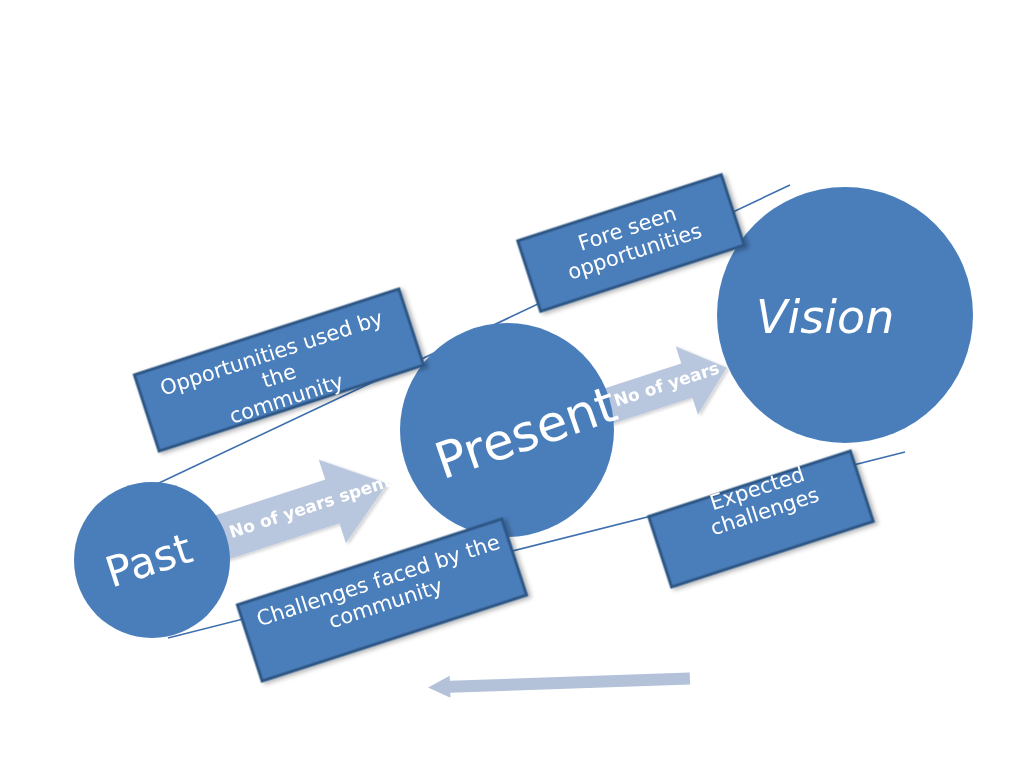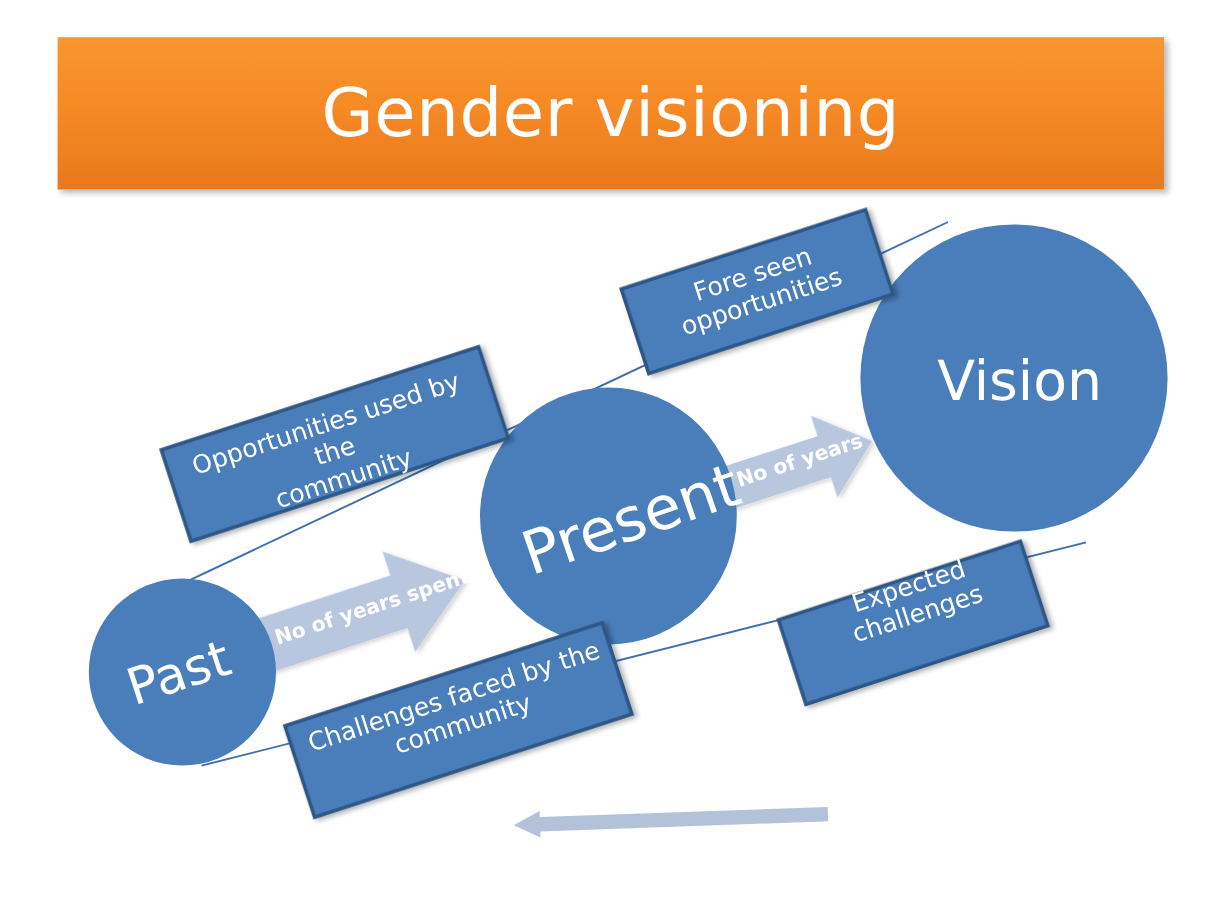--- a/index.html
+++ b/index.html
@@ -58,21 +58,21 @@
     position: absolute;
     color: #ffffff;
     font-weight: 400;
     white-space: nowrap;
     text-align: center;
     pointer-events: none;
     font-family: "DejaVu Sans", "Liberation Sans", sans-serif;
   }
   #label-past      { left: 105px; top: 536px; font-size: 42px; transform: rotate(-18deg); transform-origin: center; }
   #label-present   { left: 432px; top: 404px; font-size: 50px; transform: rotate(-19deg); transform-origin: center; }
-  #label-vision    { left: 781px; top: 290px; font-size: 46px; }
+  #label-vision    { left: 756px; top: 290px; font-size: 46px; font-style: italic; }
 
   .box-label {
     position: absolute;
     color: #ffffff;
     font-size: 21px;
     line-height: 1.15;
     text-align: center;
     white-space: pre-line;
     pointer-events: none;
     font-family: "DejaVu Sans", "Liberation Sans", sans-serif;
@@ -93,23 +93,20 @@
   #label-box-challenges-faced   { left: 250px; top: 568px; width: 264px; transform: rotate(-18deg); transform-origin: center; }
   #label-box-expected           { left: 678px; top: 476px; width: 166px; transform: rotate(-18deg); transform-origin: center; }
   #label-arrow-years-spent      { left: 226px; top: 500px; width: 152px; transform: rotate(-18deg); transform-origin: center; }
   #label-arrow-years            { left: 612px; top: 376px; width: 104px; transform: rotate(-18deg); transform-origin: center; }
 </style>
 </head>
 <body>
 
 <div id="slide">
 
-  <div id="title-banner">
-    <div id="title-text">Gender visioning</div>
-  </div>
 
   <svg id="diagram" viewBox="0 0 1024 768">
     <defs>
       <filter id="shapeShadow" x="-30%" y="-30%" width="180%" height="180%">
         <feDropShadow dx="2.5" dy="2.5" stdDeviation="2.2" flood-color="#000000" flood-opacity="0.30"></feDropShadow>
       </filter>
       <filter id="softShadow" x="-30%" y="-30%" width="180%" height="180%">
         <feDropShadow dx="2" dy="2" stdDeviation="1.6" flood-color="#000000" flood-opacity="0.18"></feDropShadow>
       </filter>
     </defs>

